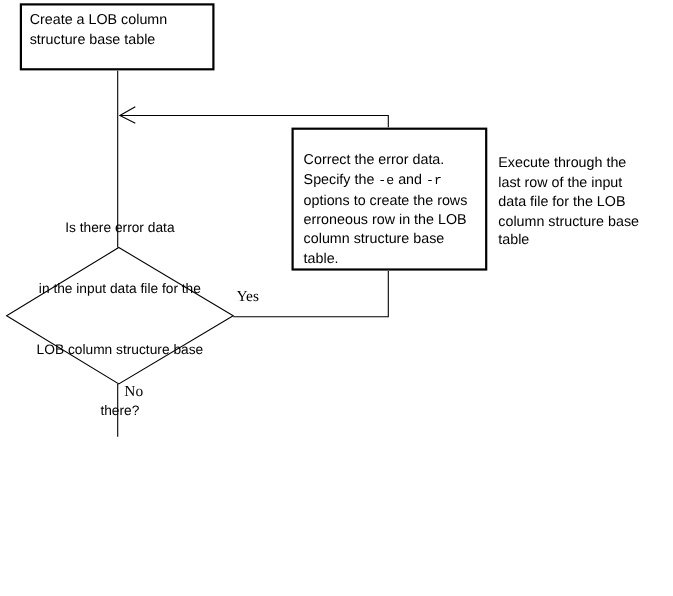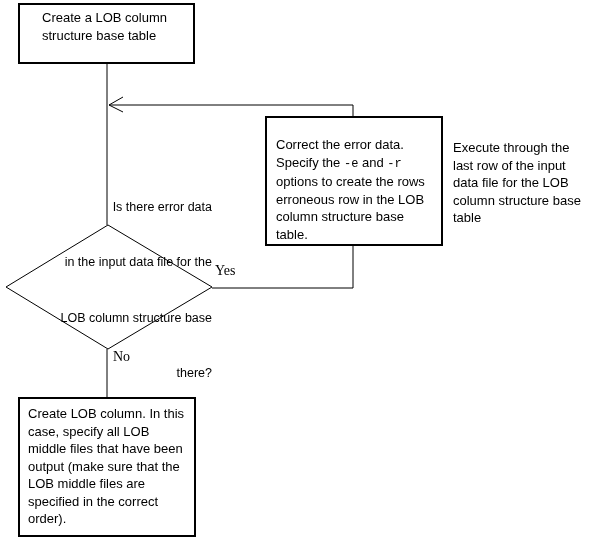--- a/index.html
+++ b/index.html
@@ -5,27 +5,27 @@
   html,body{margin:0;padding:0;background:#ffffff;}
   .canvas{
     position:relative;width:612px;height:542px;background:#ffffff;overflow:hidden;
     font-family:"Liberation Sans",sans-serif;color:#000000;
   }
   .connectors{position:absolute;left:0;top:0;width:612px;height:542px;}
   .box{
     position:absolute;box-sizing:border-box;border:2px solid #000000;background:#ffffff;
     font-size:13px;line-height:17.5px;
   }
-  .top-box{left:18px;top:3px;width:177px;height:61px;padding:4px 22px;}
+  .top-box{left:18px;top:3px;width:177px;height:61px;padding:4px 7px;}
   .correct-box{left:265px;top:116px;width:178px;height:130px;padding:18px 9px;}
   .bottom-box{left:18px;top:397px;width:178px;height:140px;padding:6px 8px;}
   .side-note{position:absolute;left:453px;top:139px;width:152px;font-size:13px;line-height:17.5px;}
   .diamond-text{
     position:absolute;left:6px;top:225px;width:206px;height:124px;
-    display:flex;flex-direction:column;justify-content:center;align-items:flex-end;
+    display:flex;flex-direction:column;justify-content:center;align-items:center;
     text-align:center;font-size:12.5px;line-height:16.5px;padding-top:6px;box-sizing:border-box;gap:39px;
   }
   .branch-label{position:absolute;font-size:14px;line-height:15px;font-family:Liberation Serif, serif;}
   .yes-label{left:215px;top:263px;}
   .no-label{left:113px;top:349px;}
   .mono{font-family:"Liberation Mono",monospace;font-size:12px;}
   .tl{white-space:nowrap;}
 </style>
 </head>
 <body>
@@ -71,23 +71,14 @@
   <div class="diamond-text">
     <div class="tl">Is there error data</div>
     <div class="tl">in the input data file for the</div>
     <div class="tl">LOB column structure base</div>
     <div class="tl">there?</div>
   </div>
 
   <div class="branch-label yes-label">Yes</div>
   <div class="branch-label no-label">No</div>
 
-  <div class="box bottom-box">
-    <div class="tl">Create LOB column. In this</div>
-    <div class="tl">case, specify all LOB</div>
-    <div class="tl">middle files that have been</div>
-    <div class="tl">output (make sure that the</div>
-    <div class="tl">LOB middle files are</div>
-    <div class="tl">specified in the correct</div>
-    <div class="tl">order).</div>
-  </div>
 
 </div>
 
 </body></html>

